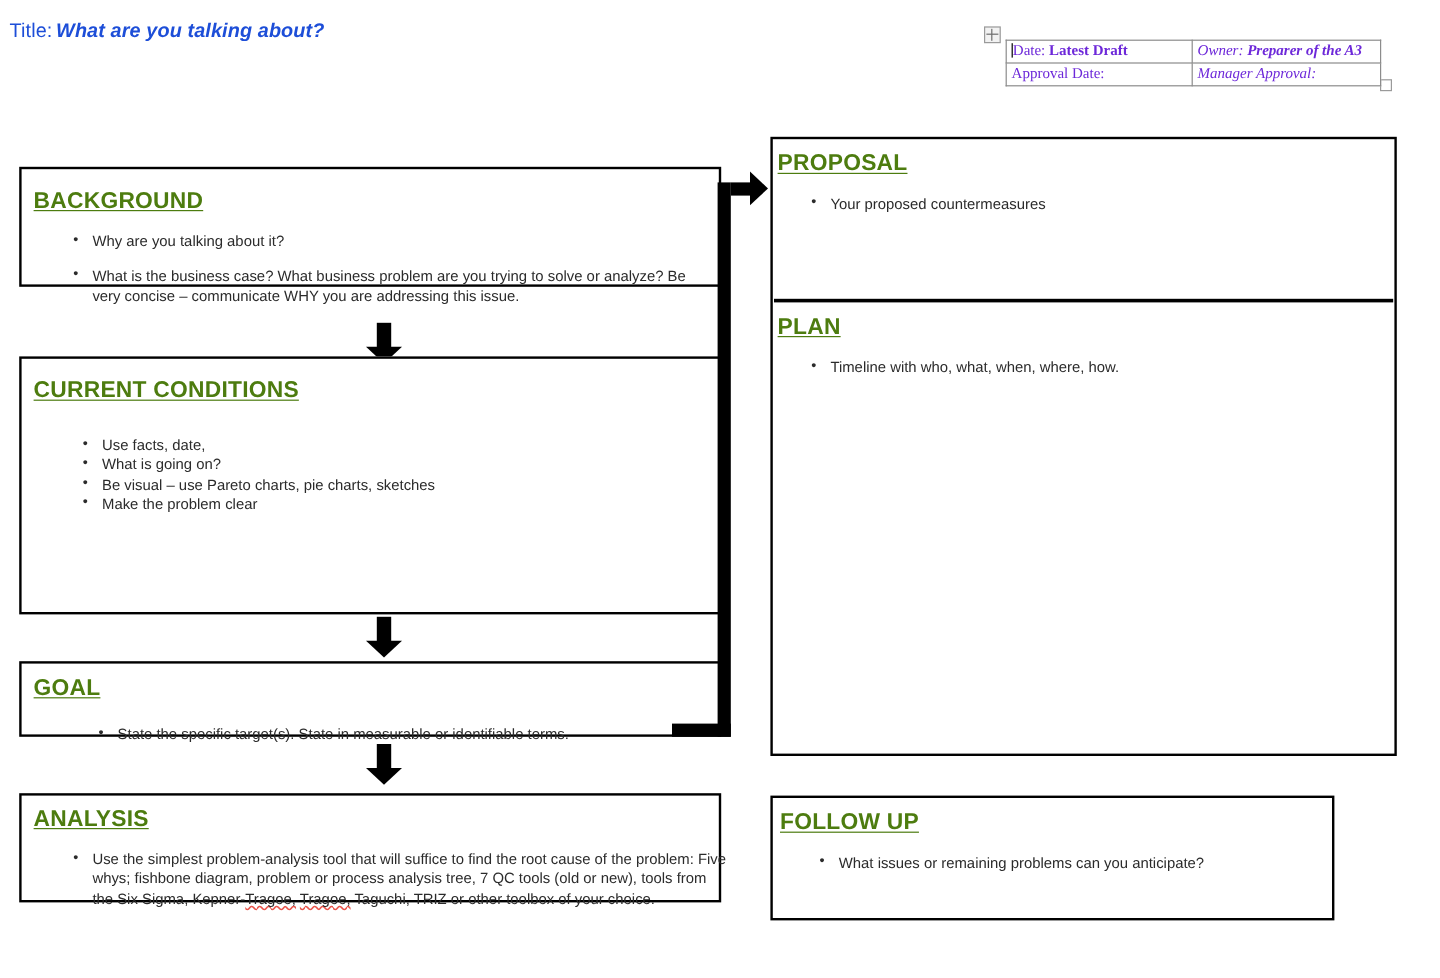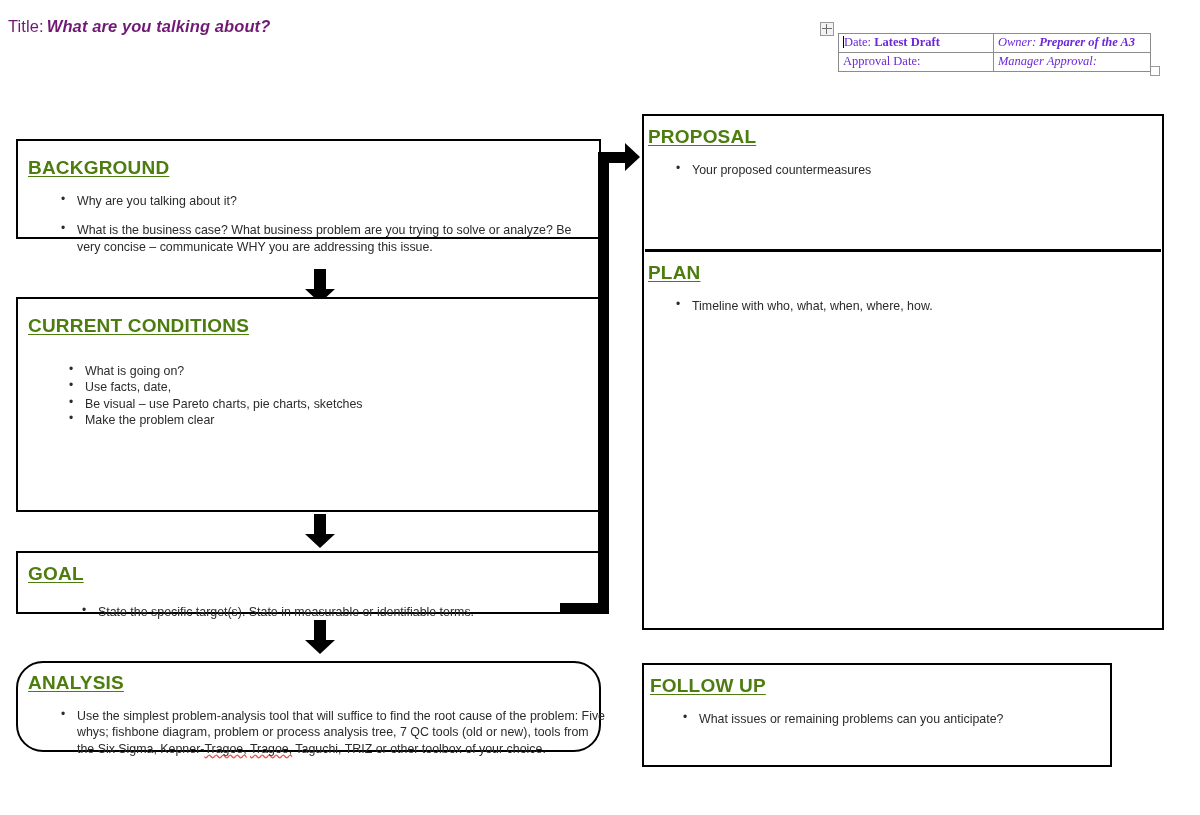--- a/index.html
+++ b/index.html
@@ -14,21 +14,21 @@
     font-family: "Liberation Sans", sans-serif;
     overflow: hidden;
   }
 
   
   #doc-title {
     position: absolute;
     left: 8px;
     top: 17px;
     font-size: 16.5px;
-    color: #701a75;
+    color: #1d4ed8;
     white-space: nowrap;
     letter-spacing: 0.1px;
   }
   #doc-title .title-label { font-weight: 400; }
   #doc-title .title-value { font-weight: bold; font-style: italic; padding-left: 3px; }
 
   
   #header-table-wrap {
     position: absolute;
     left: 838px;
@@ -231,22 +231,22 @@
 </div>
 
 <div class="down-arrow" style="left:305px; top:269px; width:30px; height:34px;">
   <div class="shaft" style="height:22px;"></div>
   <div class="head" style="top:20px;"></div>
 </div>
 
 <div class="a3box" style="left:16px; top:297px; width:585px; height:215px;">
   <div class="sec-head" style="position:absolute; left:10px; top:16px;">CURRENT CONDITIONS</div>
   <ul class="bullets" style="position:absolute; left:28px; top:49px; width:540px;">
+    <li>Use facts, date,</li>
     <li>What is going on?</li>
-    <li>Use facts, date,</li>
     <li>Be visual – use Pareto charts, pie charts, sketches</li>
     <li>Make the problem clear</li>
   </ul>
 </div>
 
 <div class="down-arrow" style="left:305px; top:514px; width:30px; height:34px;">
   <div class="shaft" style="height:22px;"></div>
   <div class="head" style="top:20px;"></div>
 </div>
 
@@ -255,21 +255,21 @@
   <ul class="bullets" style="position:absolute; left:41px; top:36px; width:540px;">
     <li>State the specific target(s).  State in measurable or identifiable terms.</li>
   </ul>
 </div>
 
 <div class="down-arrow" style="left:305px; top:620px; width:30px; height:34px;">
   <div class="shaft" style="height:22px;"></div>
   <div class="head" style="top:20px;"></div>
 </div>
 
-<div class="a3box" style="left:16px; top:661px; width:585px; height:91px;border-radius:27px;">
+<div class="a3box" style="left:16px; top:661px; width:585px; height:91px;">
   <div class="sec-head" style="position:absolute; left:10px; top:9px;">ANALYSIS</div>
   <ul class="bullets" style="position:absolute; left:20px; top:30px; width:556px;">
     <li><span>Use the simplest problem-analysis tool that will suffice to find the root cause of the problem: Five whys; fishbone diagram, problem or process analysis tree, 7 QC tools (old or new), tools from the Six Sigma, Kepner-</span><span class="spell">Tragoe,</span><span> </span><span class="spell">Tragoe,</span><span> Taguchi, TRIZ or other toolbox of your choice.</span></li>
   </ul>
 </div>
 
 <div id="bracket-bottom"></div>
 <div id="bracket-vert"></div>
 <div id="bracket-arrow-shaft"></div>
 <div id="bracket-arrow-head"></div>

